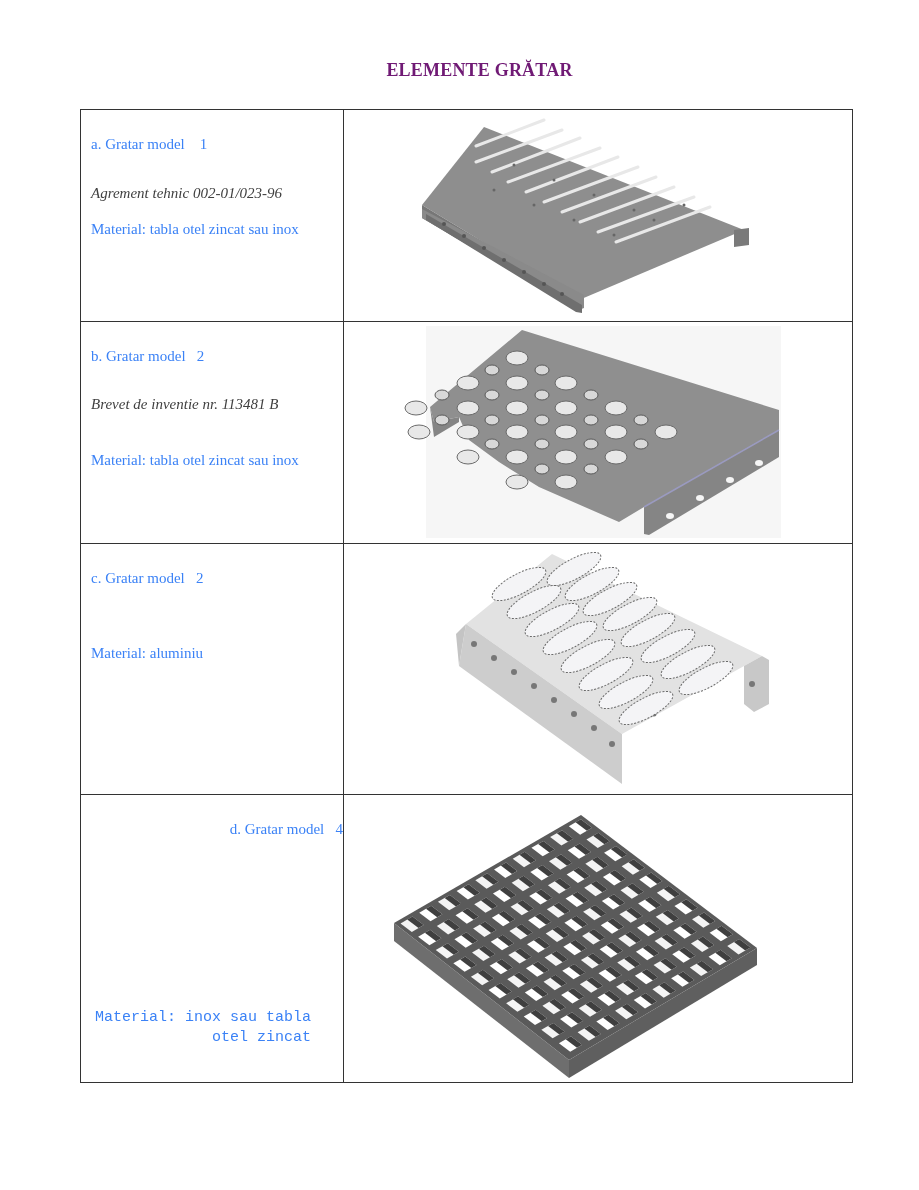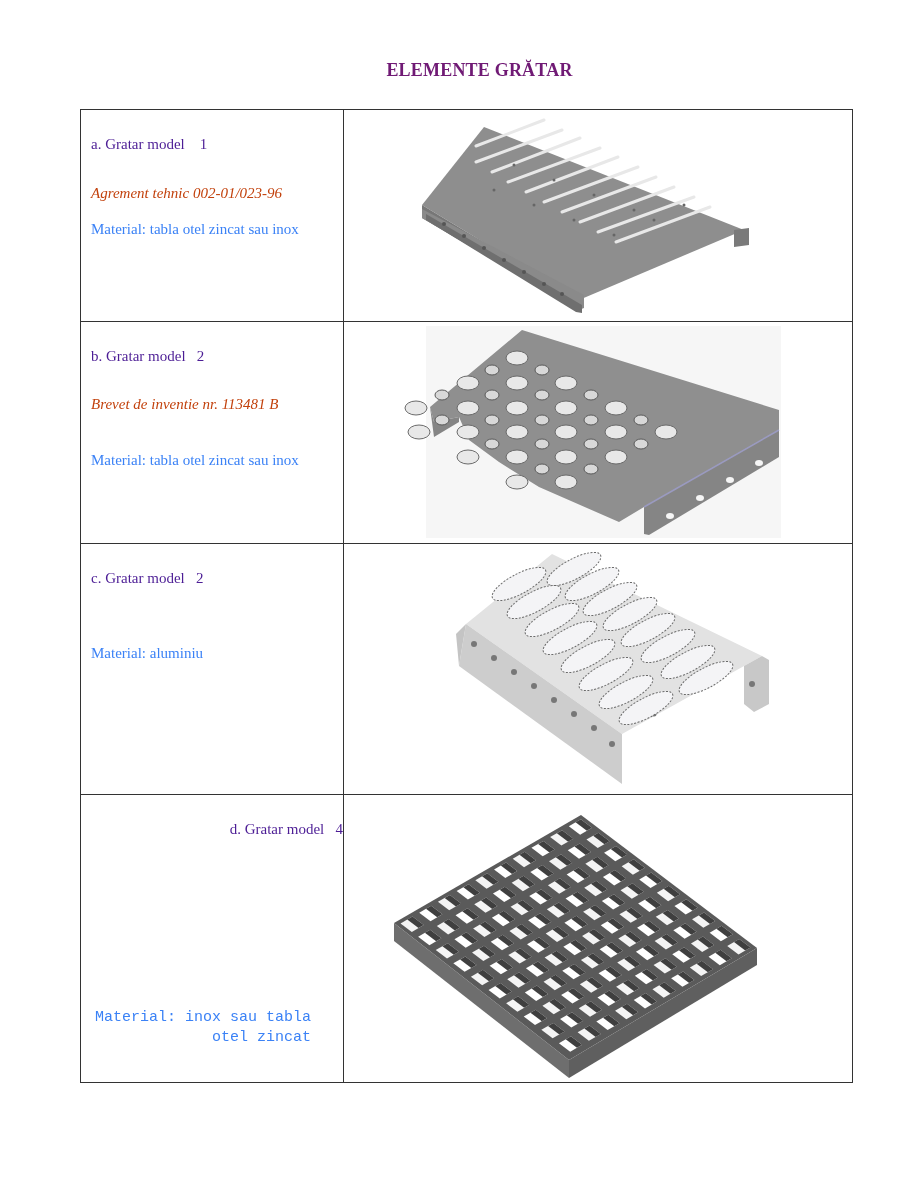--- a/index.html
+++ b/index.html
@@ -6,22 +6,22 @@
   body { width:919px; height:1190px; position:relative; overflow:hidden;
          font-family:"Liberation Serif", "DejaVu Serif", serif; color:#111; }
   .title { position:absolute; top:60px; left:0; width:100%; text-align:center;
            padding-left:40px; box-sizing:border-box;
            font-weight:bold; font-size:18px; color:#701a75; letter-spacing:0.2px; }
   table.grid { position:absolute; left:80px; top:109px; width:773px;
                border-collapse:collapse; table-layout:fixed; }
   table.grid td { border:1.5px solid #333; vertical-align:top; padding:0; }
   td.text-cell { width:252px; padding:26px 0 0 10px !important; font-size:15px; position:relative; }
   td.img-cell { position:relative; }
-  .model { color:#4c1d95; white-space:pre; }
-  .cert { font-style:italic; color:#c2410c; }
+  .model { color:#3b82f6; white-space:pre; }
+  .cert { font-style:italic; color:#404040; }
   .mat { color:#3b82f6; line-height:20px; width:220px; }
   svg { display:block; }
 </style>
 </head>
 <body>
 
 <div class="title">ELEMENTE GRĂTAR</div>
 
 <table class="grid">
 

